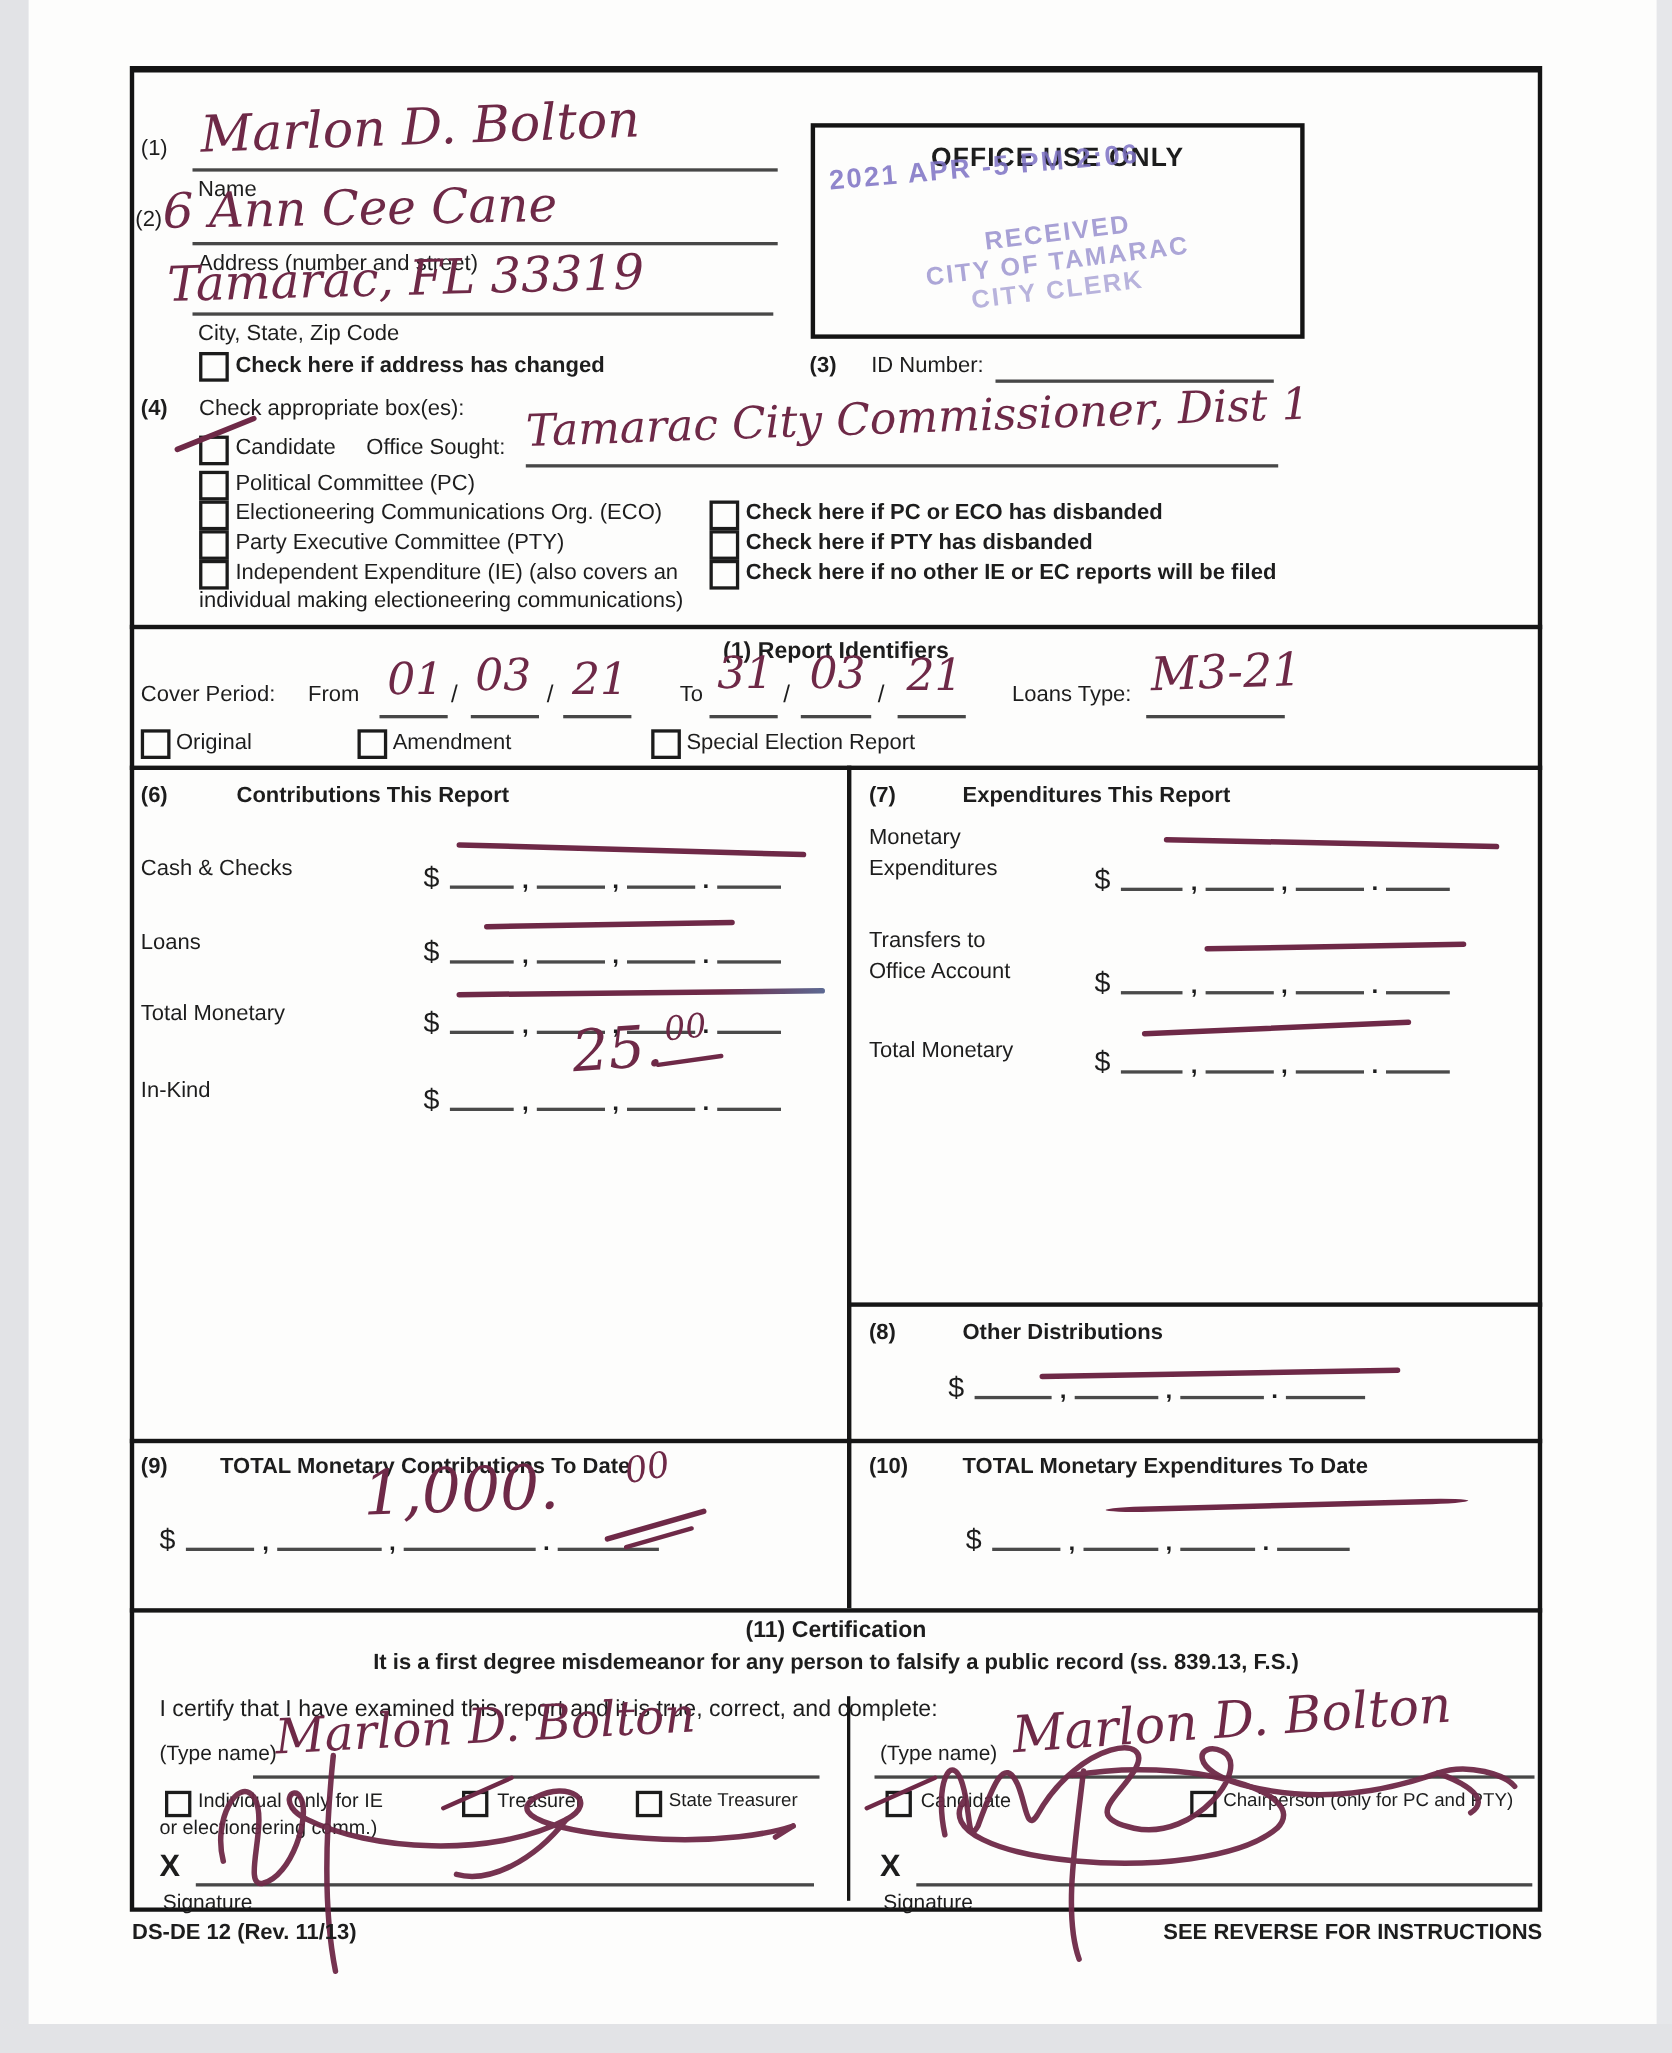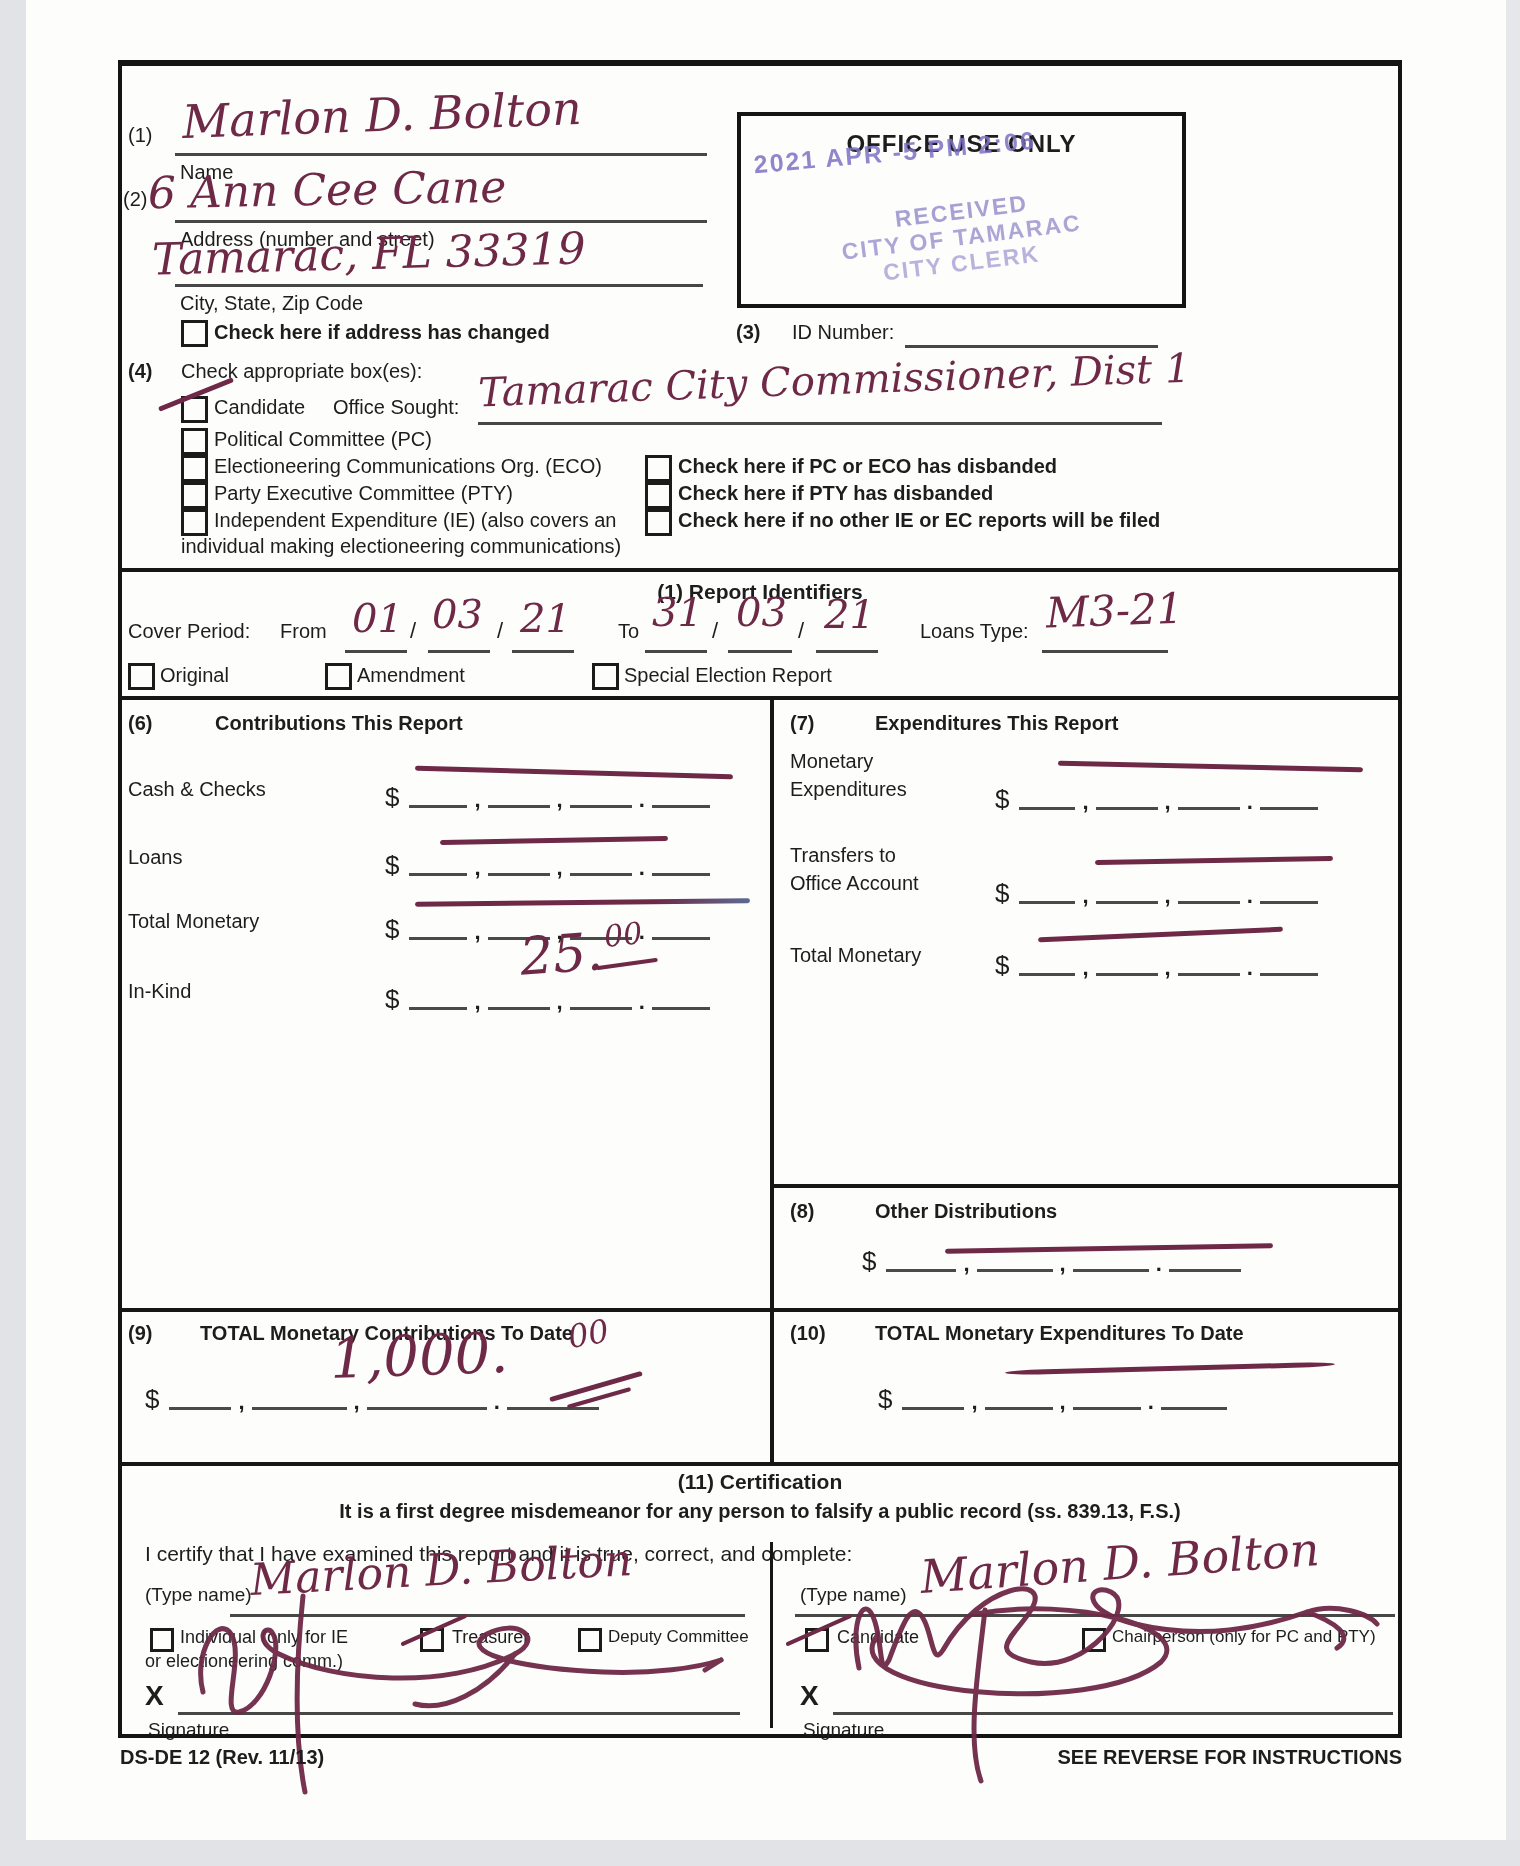--- a/index.html
+++ b/index.html
@@ -288,21 +288,21 @@
   <div class="abs hand" style="left:250px;top:1548px;font-size:44px;transform:rotate(-3deg)">Marlon D. Bolton</div>
   <div class="abs ul" style="left:230px;top:1614px;width:515px"></div>
 
   <span class="abs cb" style="left:150px;top:1628px;width:18px;height:18px"></span>
   <div class="abs sm" style="left:180px;top:1627px;white-space:nowrap">Individual (only for IE</div>
   <div class="abs sm" style="left:145px;top:1651px;white-space:nowrap">or electioneering comm.)</div>
   <span class="abs cb" style="left:420px;top:1628px;width:18px;height:18px"></span>
   <span class="abs inkslash" style="left:398px;top:1628px;width:72px;height:4px;transform:rotate(-24deg)"></span>
   <div class="abs sm" style="left:452px;top:1627px;white-space:nowrap">Treasurer</div>
   <span class="abs cb" style="left:578px;top:1628px;width:18px;height:18px"></span>
-  <div class="abs sm" style="left:608px;top:1627px;white-space:nowrap;font-size:17px">Deputy Committee</div>
+  <div class="abs sm" style="left:608px;top:1627px;white-space:nowrap;font-size:17px">State Treasurer</div>
 
   <div class="abs b" style="left:145px;top:1680px;font-size:28px">X</div>
   <div class="abs ul" style="left:178px;top:1712px;width:562px"></div>
   <div class="abs lbl" style="left:148px;top:1719px;font-size:19px">Signature</div>
   <svg class="abs ink" style="left:185px;top:1592px" width="560" height="140" viewBox="0 0 560 140">
     <g stroke="#6e2947" stroke-width="5" fill="none" stroke-linecap="round" opacity="0.95">
       <path d="M18 100 C8 62 32 22 46 42 C60 64 34 124 54 120 C80 114 98 58 88 42 C82 30 66 48 94 62 C150 90 262 98 330 62 C360 46 332 26 302 42 C272 60 330 76 418 80 C468 82 512 76 536 68"></path>
       <path d="M118 4 C112 62 108 140 120 200"></path>
       <path d="M330 62 C300 100 260 120 230 112"></path>
       <path d="M536 68 l-16 10"></path>

